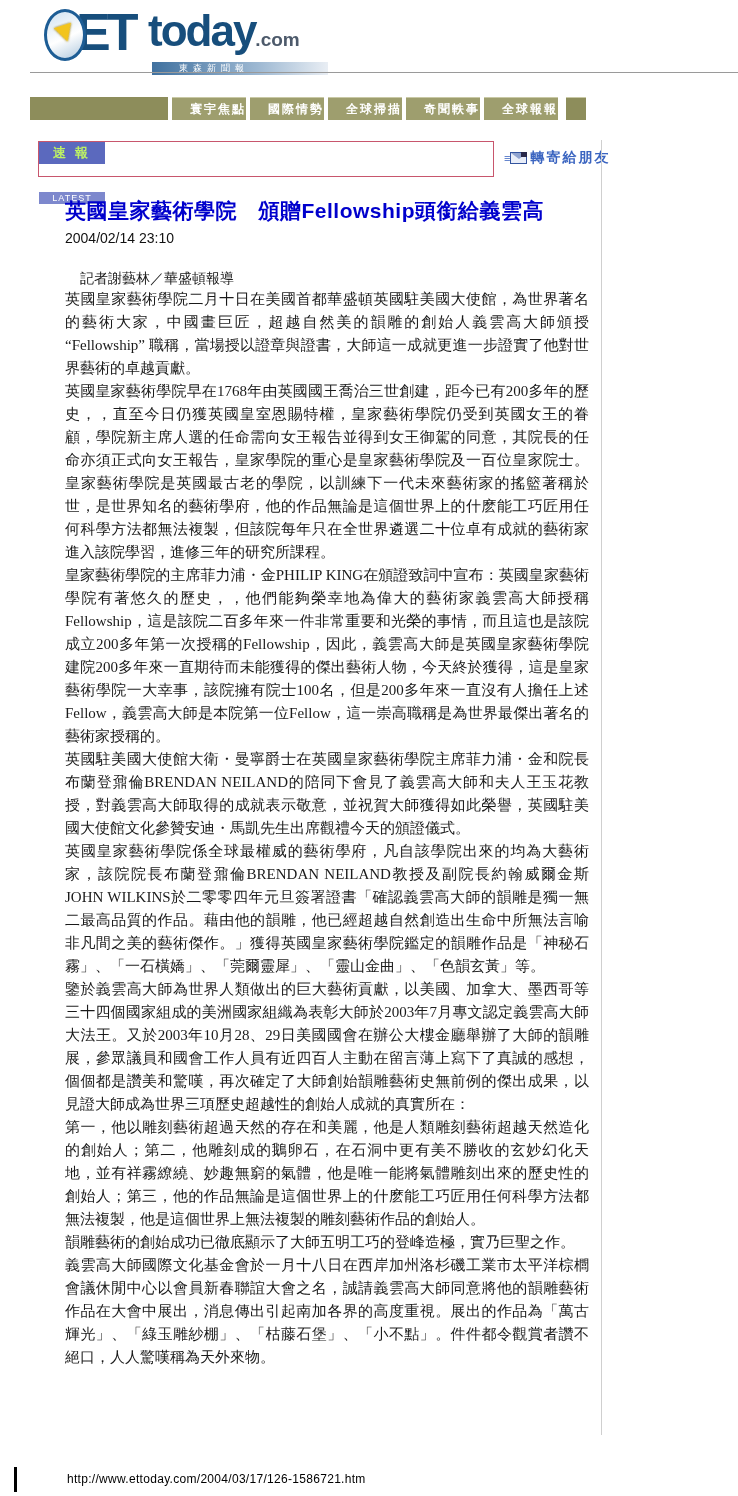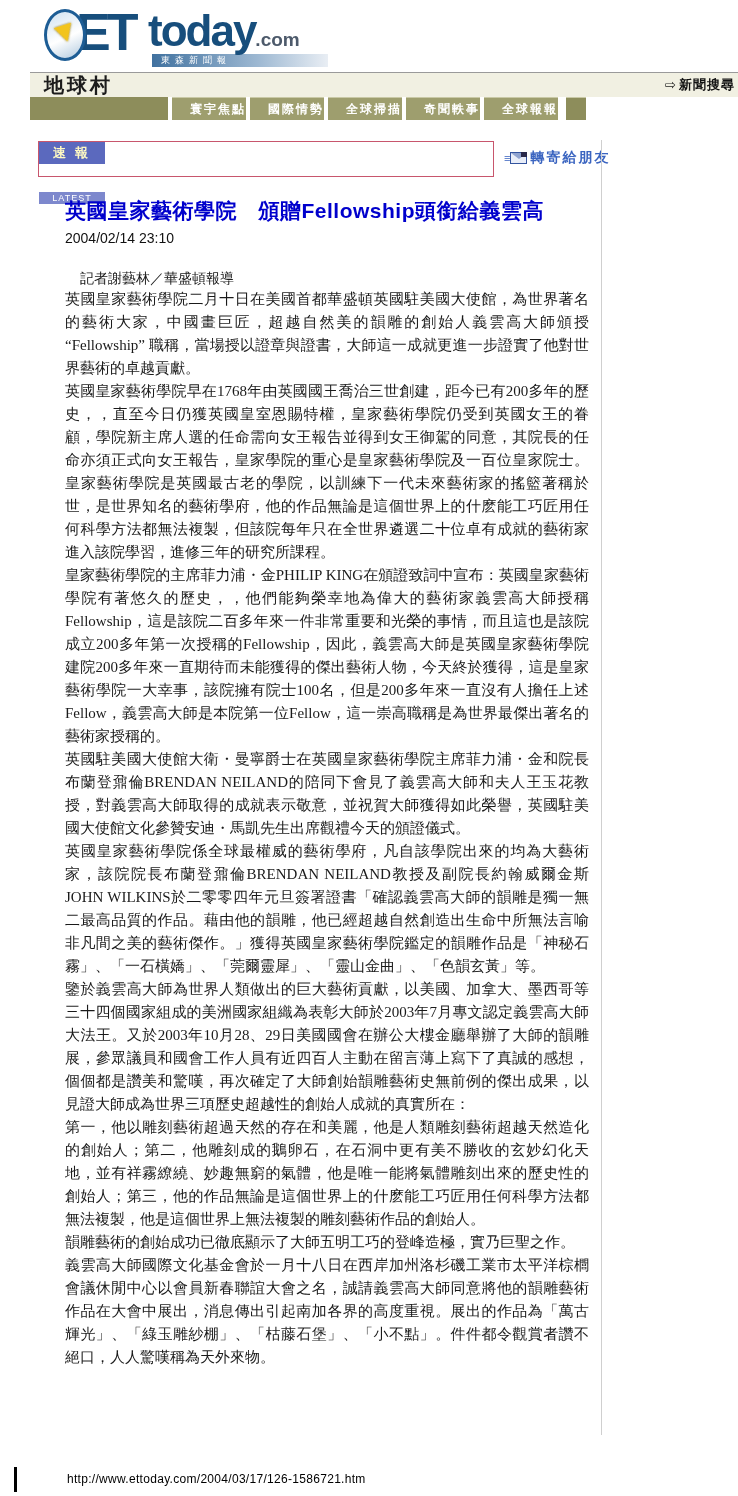--- a/index.html
+++ b/index.html
@@ -24,23 +24,23 @@
     filter:drop-shadow(0 0 1px #8a6d00);
   }
   .logo-et {
     position:absolute; left:32px; top:-6px; font-size:52px; font-weight:bold;
     color:#174e7c; letter-spacing:-4px; line-height:60px; z-index:1;
   }
   .logo-right { position:absolute; left:104px; top:0; }
   .logo-today { font-size:44px; font-weight:bold; color:#174e7c; letter-spacing:-2px; line-height:46px; }
   .logo-com { font-size:19px; font-weight:bold; color:#4d5a6b; margin-left:0; }
   .logo-subbar {
-    margin-top:0; margin-left:4px; width:176px; height:13px;
+    margin-top:8px; margin-left:4px; width:176px; height:13px;
     background:linear-gradient(90deg,#40719f,#9db8d2 60%,#e9eef4);
-    color:#fff; font-size:9px; letter-spacing:5px; line-height:13px; padding-left:9px;
+    color:#fff; font-size:9px; letter-spacing:5px; line-height:13px; padding-left:27px;
     overflow:hidden; white-space:nowrap;
   }
 
   
   .top-rule { position:absolute; left:30px; top:72px; width:708px; border-top:1px solid #9a9a9a; }
   .section-band { position:absolute; left:30px; top:73px; width:708px; height:24px; background:#f1f0e2; }
   .section-title {
     position:absolute; left:14px; top:0; font-size:20px; font-weight:bold; color:#1c1c1c;
     letter-spacing:3px; line-height:24px;
   }
@@ -60,21 +60,21 @@
   }
   .nav-end { flex:0 0 20px; margin-left:8px; background:#8d8d5b; border-top:1px solid #c9c9a6; }
 
   
   .latest-box {
     position:absolute; left:38px; top:141px; width:456px; height:36px;
     border:1px solid #c8566d; background:#fff; display:flex;
   }
   .latest-badge { width:66px; height:100%; display:flex; flex-direction:column; cursor:pointer; }
   .latest-zh {
-    flex:1; background:#5b69be; color:#fef9c3; font-size:13px; font-weight:bold;
+    flex:1; background:#5b69be; color:#bef264; font-size:13px; font-weight:bold;
     text-align:center; letter-spacing:9px; line-height:22px; padding-left:6px;
   }
   .latest-en {
     height:12px; background:#7d88cd; color:#fff; font-size:9px;
     text-align:center; letter-spacing:1px; line-height:12px;margin-top:28px;
   }
   .latest-ticker { flex:1; }
 
   
   .forward-link {
@@ -131,24 +131,20 @@
     <span class="logo-et">ET</span>
     <div class="logo-right">
       <div>
         <span class="logo-today">today</span><span class="logo-com">.com</span>
       </div>
       <div class="logo-subbar">東森新聞報</div>
     </div>
   </div>
 
   <div class="top-rule"></div>
-  <div class="section-band">
-    <span class="section-title">地球村</span>
-    <span class="search-link"><span class="search-arrow">⇨</span><span>新聞搜尋</span></span>
-  </div>
 
   <div class="nav-bar">
     <div class="nav-fill"></div>
     <div class="nav-tab">寰宇焦點</div>
     <div class="nav-tab">國際情勢</div>
     <div class="nav-tab">全球掃描</div>
     <div class="nav-tab">奇聞軼事</div>
     <div class="nav-tab">全球報報</div>
     <div class="nav-end"></div>
   </div>

